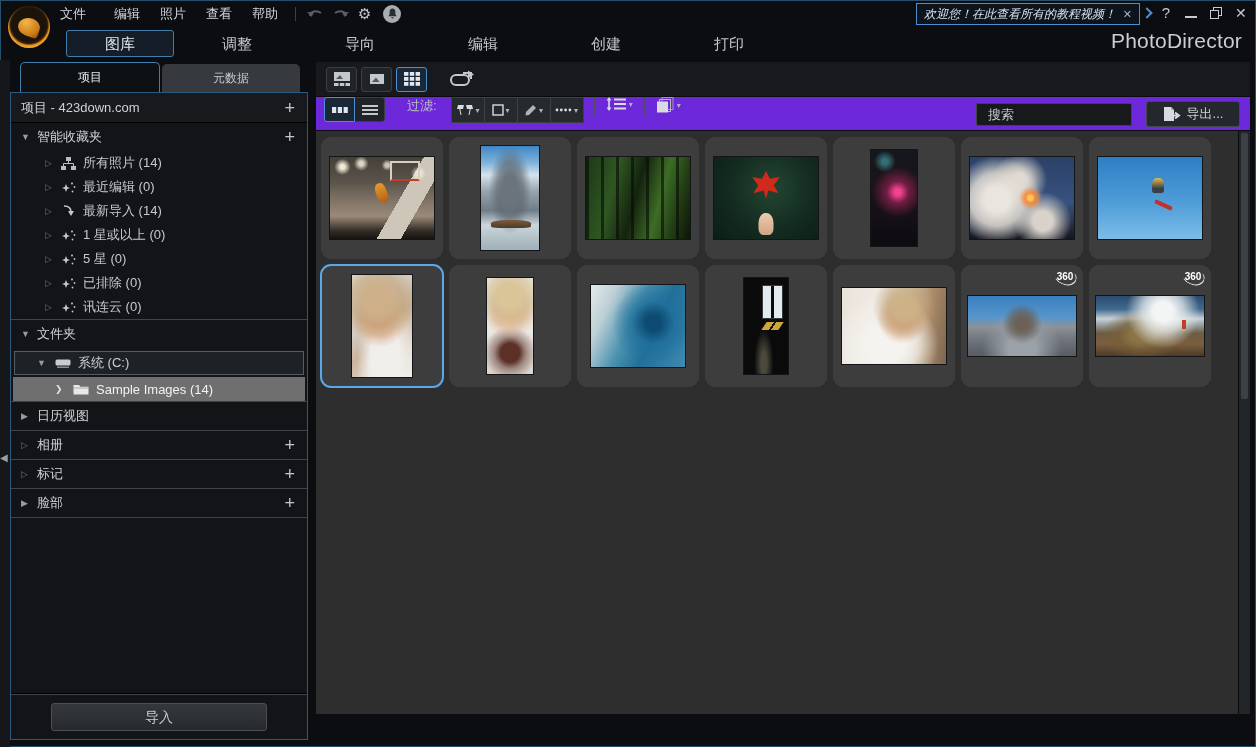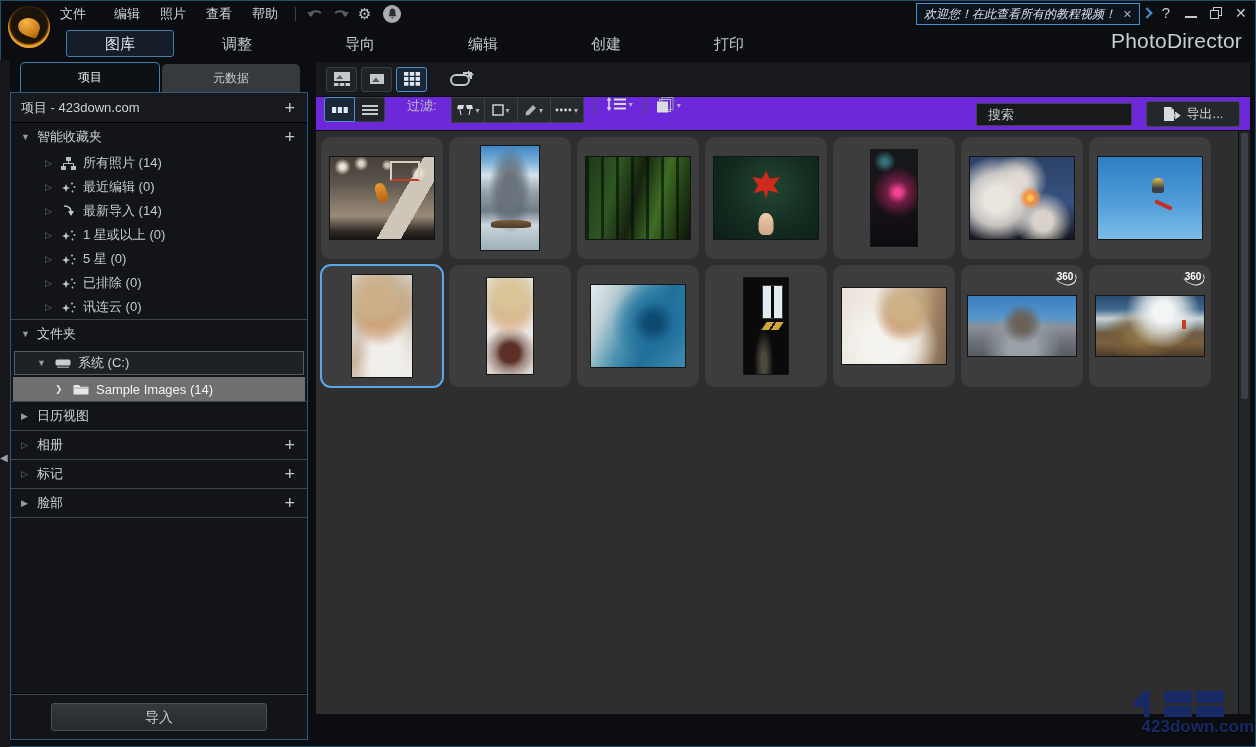--- a/index.html
+++ b/index.html
@@ -565,22 +565,14 @@
         <div class="photo p14"></div>
       </div>
     </div>
 
     <div id="scrollbar">
       <div id="scroll-thumb"></div>
     </div>
 
   </div>
 
-  <div id="watermark">
-    <div class="wm-shape s1"></div>
-    <div class="wm-shape s2"></div>
-    <div class="wm-shape s3"></div>
-    <div class="wm-shape s5"></div>
-    <div class="wm-shape s6"></div>
-    <span id="wm-text">423down.com</span>
-  </div>
 
 </div>
 
 </body></html>

